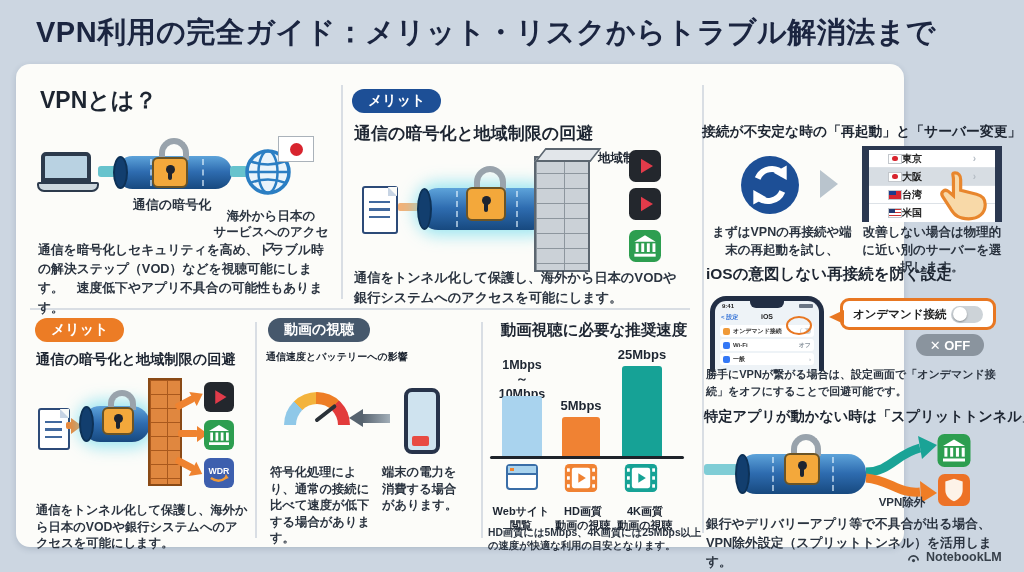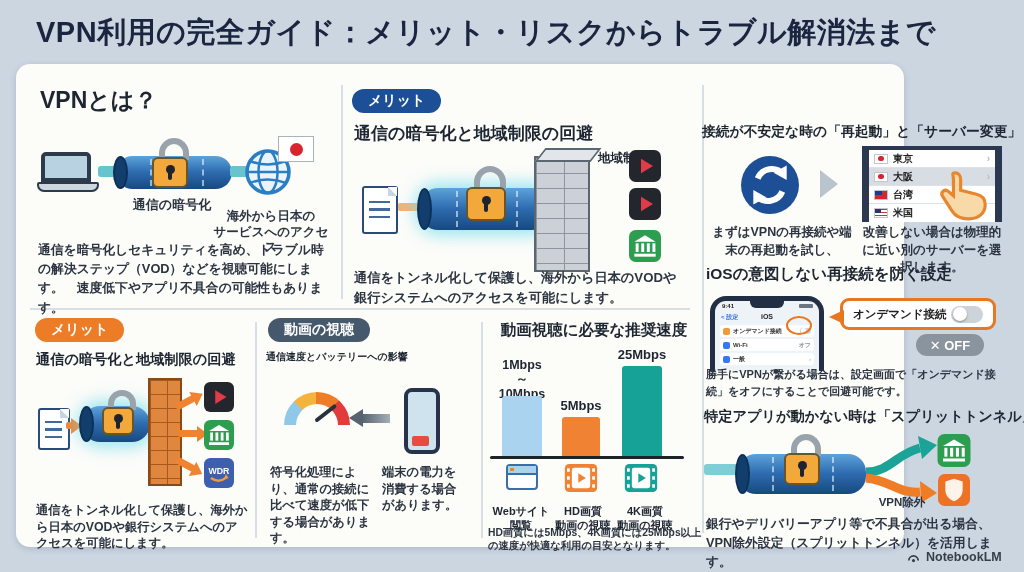--- a/index.html
+++ b/index.html
@@ -90,21 +90,21 @@
     background:#fff;box-shadow:0 1px 2px rgba(0,0,0,.35);}
   .callout{background:#fff;border:3px solid #e87722;border-radius:9px;display:flex;align-items:center;
     justify-content:space-between;padding:0 10px;box-sizing:border-box;}
   .callout::before{content:'';position:absolute;left:-14px;top:9px;border-top:7px solid transparent;
     border-bottom:7px solid transparent;border-right:15px solid #e87722;}
   .offpill{background:#8a949e;border-radius:12px;color:#fff;font-weight:bold;font-size:13px;
     display:flex;align-items:center;justify-content:center;}
 
   
   .serverlist{background:#fff;border-left:7px solid #2b3850;border-right:7px solid #2b3850;border-top:4px solid #2b3850;box-sizing:border-box;}
-  .srow{display:flex;align-items:center;gap:5px;height:17px;padding:0 5px;font-size:10px;font-weight:bold;
+  .srow{display:flex;align-items:center;height:17px;padding:0 19px;font-size:10px;font-weight:bold;
     color:#222;border-bottom:1px solid #dde2e7;}
   .srow .chev{margin-left:auto;color:#b4bcc4;font-size:10px;}
   .srow.sel{background:#d7dde3;}
   .flag{display:inline-block;width:14px;height:10px;border:1px solid #c3c7cc;position:relative;background:#fff;flex:none;box-sizing:border-box;}
   .flag.jp::after{content:'';position:absolute;inset:0;margin:auto;width:5.5px;height:5.5px;border-radius:50%;background:#d8242e;}
   .flag.tw{background:#d8242e;}
   .flag.tw::after{content:'';position:absolute;left:0;top:0;width:7px;height:4.5px;background:#1a3a8c;}
   .flag.us{background:repeating-linear-gradient(#c33 0 1.4px,#fff 1.4px 2.8px);}
   .flag.us::after{content:'';position:absolute;left:0;top:0;width:6px;height:4.5px;background:#23386e;}
 

